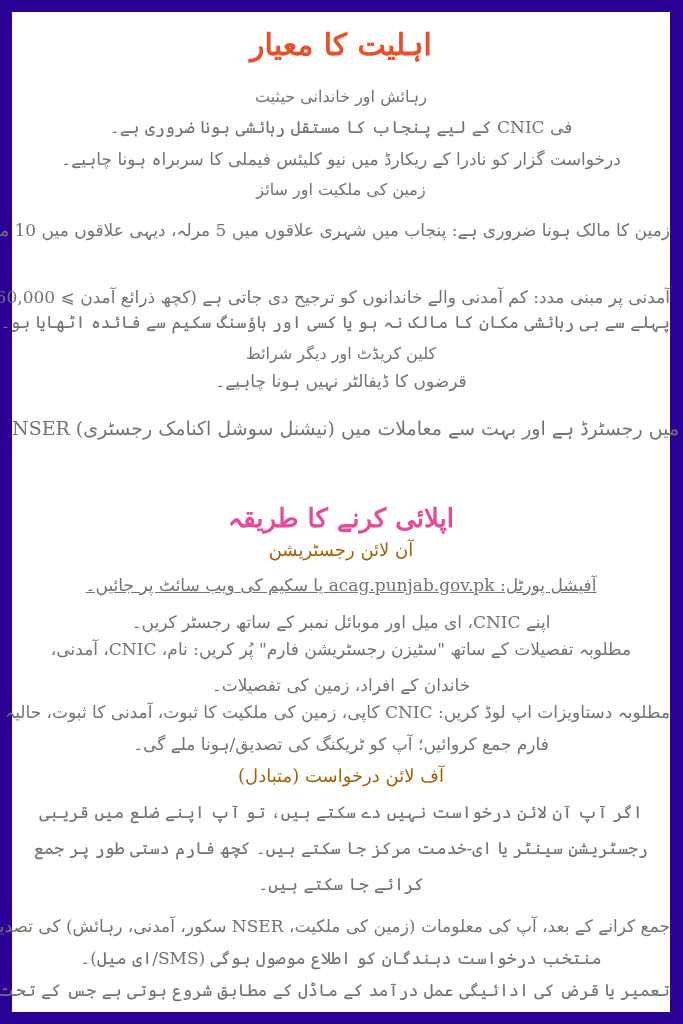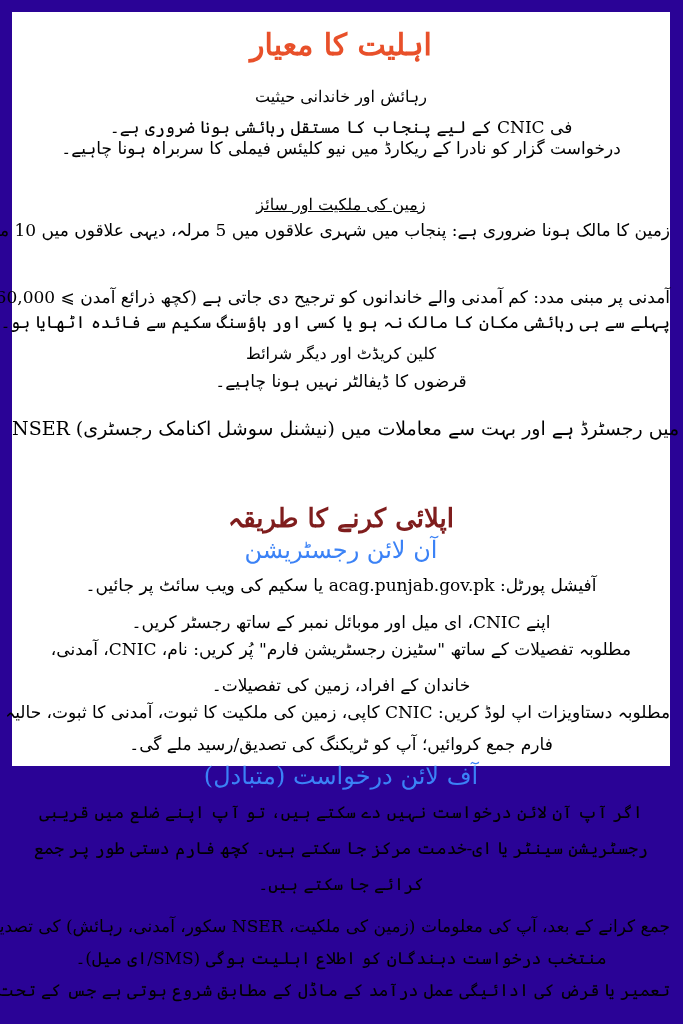--- a/index.html
+++ b/index.html
@@ -6,85 +6,85 @@
   body {
     width: 683px; height: 1024px;
     background: #2a0396;
     position: relative;
     overflow: hidden;
     font-family: "DejaVu Serif", "Liberation Serif", serif;
   }
   .page {
     position: absolute;
     left: 12px; top: 12px;
-    width: 658px; height: 754px;
+    width: 658px; height: 1000px;
     background: #ffffff;
   }
   .line {
     position: absolute;
     left: 0; right: 0;
     text-align: center;
     direction: rtl;
-    color: #000000;
+    color: #737373;
     font-size: 17px;
     line-height: 22px;
     white-space: nowrap;
     unicode-bidi: plaintext;
   }
   .line.wrap { white-space: normal; padding: 0 16px; }
   .h-red {
     color: #e8502a;
     font-weight: bold;
     font-size: 30px;
     line-height: 38px;
   }
   .h-red-mid {
-    color: #7f1d1d;
+    color: #ec4899;
     font-weight: bold;
     font-size: 26px;
     line-height: 34px;
   }
   .h-green {
-    color: #3b82f6;
-    font-size: 24px;
+    color: #a16207;
+    font-size: 18px;
     line-height: 24px;
   }
   .sub { font-size: 16px; }
   .big { font-size: 19px; line-height: 26px; }
 </style>
 </head>
 <body>
 
 <div class="page">
 
   <div class="line h-red" style="top:14px;">اہلیت کا معیار</div>
 
   <div class="line sub" style="top:74px;">رہائش اور خاندانی حیثیت</div>
   <div class="line" style="top:104px;">فی CNIC کے لیے پنجاب کا مستقل رہائشی ہونا ضروری ہے۔</div>
-  <div class="line" style="top:125px;">درخواست گزار کو نادرا کے ریکارڈ میں نیو کلیئس فیملی کا سربراہ ہونا چاہیے۔</div>
+  <div class="line" style="top:136px;">درخواست گزار کو نادرا کے ریکارڈ میں نیو کلیئس فیملی کا سربراہ ہونا چاہیے۔</div>
 
-  <div class="line sub" style="top:182px;text-decoration:underline;">زمین کی ملکیت اور سائز</div>
+  <div class="line sub" style="top:167px;">زمین کی ملکیت اور سائز</div>
   <div class="line" style="top:207px;">زمین کا مالک ہونا ضروری ہے: پنجاب میں شہری علاقوں میں 5 مرلہ، دیہی علاقوں میں 10 مرلہ تک۔</div>
 
   <div class="line" style="top:274px;">آمدنی پر مبنی مدد: کم آمدنی والے خاندانوں کو ترجیح دی جاتی ہے (کچھ ذرائع آمدن ⩾ PKR 60,000 ماہانہ)۔</div>
   <div class="line" style="top:299px;">پہلے سے ہی رہائشی مکان کا مالک نہ ہو یا کسی اور ہاؤسنگ سکیم سے فائدہ اٹھایا ہو۔</div>
 
   <div class="line sub" style="top:331px;">کلین کریڈٹ اور دیگر شرائط</div>
   <div class="line" style="top:358px;">قرضوں کا ڈیفالٹر نہیں ہونا چاہیے۔</div>
   <div class="line big" style="top:403px;">NSER (نیشنل سوشل اکنامک رجسٹری) میں رجسٹرڈ ہے اور بہت سے معاملات میں PMT سکور ⩾ 60</div>
 
   <div class="line h-red-mid" style="top:489px;">اپلائی کرنے کا طریقہ</div>
 
   <div class="line h-green" style="top:526px;">آن لائن رجسٹریشن</div>
-  <div class="line" style="top:562px;">آفیشل پورٹل: acag.punjab.gov.pk یا سکیم کی ویب سائٹ پر جائیں۔</div>
+  <div class="line" style="top:562px;text-decoration:underline;">آفیشل پورٹل: acag.punjab.gov.pk یا سکیم کی ویب سائٹ پر جائیں۔</div>
   <div class="line" style="top:591px;margin-top:8px;">اپنے CNIC، ای میل اور موبائل نمبر کے ساتھ رجسٹر کریں۔</div>
   <div class="line wrap" style="top:619px;line-height:36px;">مطلوبہ تفصیلات کے ساتھ "سٹیزن رجسٹریشن فارم" پُر کریں: نام، CNIC، آمدنی، خاندان کے افراد، زمین کی تفصیلات۔</div>
   <div class="line" style="top:689px;">مطلوبہ دستاویزات اپ لوڈ کریں: CNIC کاپی، زمین کی ملکیت کا ثبوت، آمدنی کا ثبوت، حالیہ تصویر۔</div>
-  <div class="line" style="top:721px;">فارم جمع کروائیں؛ آپ کو ٹریکنگ کی تصدیق/رسید ملے گی۔</div>
+  <div class="line" style="top:721px;">فارم جمع کروائیں؛ آپ کو ٹریکنگ کی تصدیق/ہونا ملے گی۔</div>
 
   <div class="line h-green" style="top:752px;">آف لائن درخواست (متبادل)</div>
   <div class="line wrap" style="top:782px;line-height:36px;">اگر آپ آن لائن درخواست نہیں دے سکتے ہیں، تو آپ اپنے ضلع میں قریبی رجسٹریشن سینٹر یا ای-خدمت مرکز جا سکتے ہیں۔ کچھ فارم دستی طور پر جمع کرائے جا سکتے ہیں۔</div>
 
   <div class="line" style="top:903px;">جمع کرانے کے بعد، آپ کی معلومات (زمین کی ملکیت، NSER سکور، آمدنی، رہائش) کی تصدیق کی جائے گی۔</div>
-  <div class="line" style="top:935px;">منتخب درخواست دہندگان کو اطلاع اہلیت ہوگی (SMS/ای میل)۔</div>
+  <div class="line" style="top:935px;">منتخب درخواست دہندگان کو اطلاع موصول ہوگی (SMS/ای میل)۔</div>
   <div class="line" style="top:967px;">تعمیر یا قرض کی ادائیگی عمل درآمد کے ماڈل کے مطابق شروع ہوتی ہے جس کے تحت آپ درخواست دیتے ہیں۔</div>
 
 </div>
 
 </body></html>

